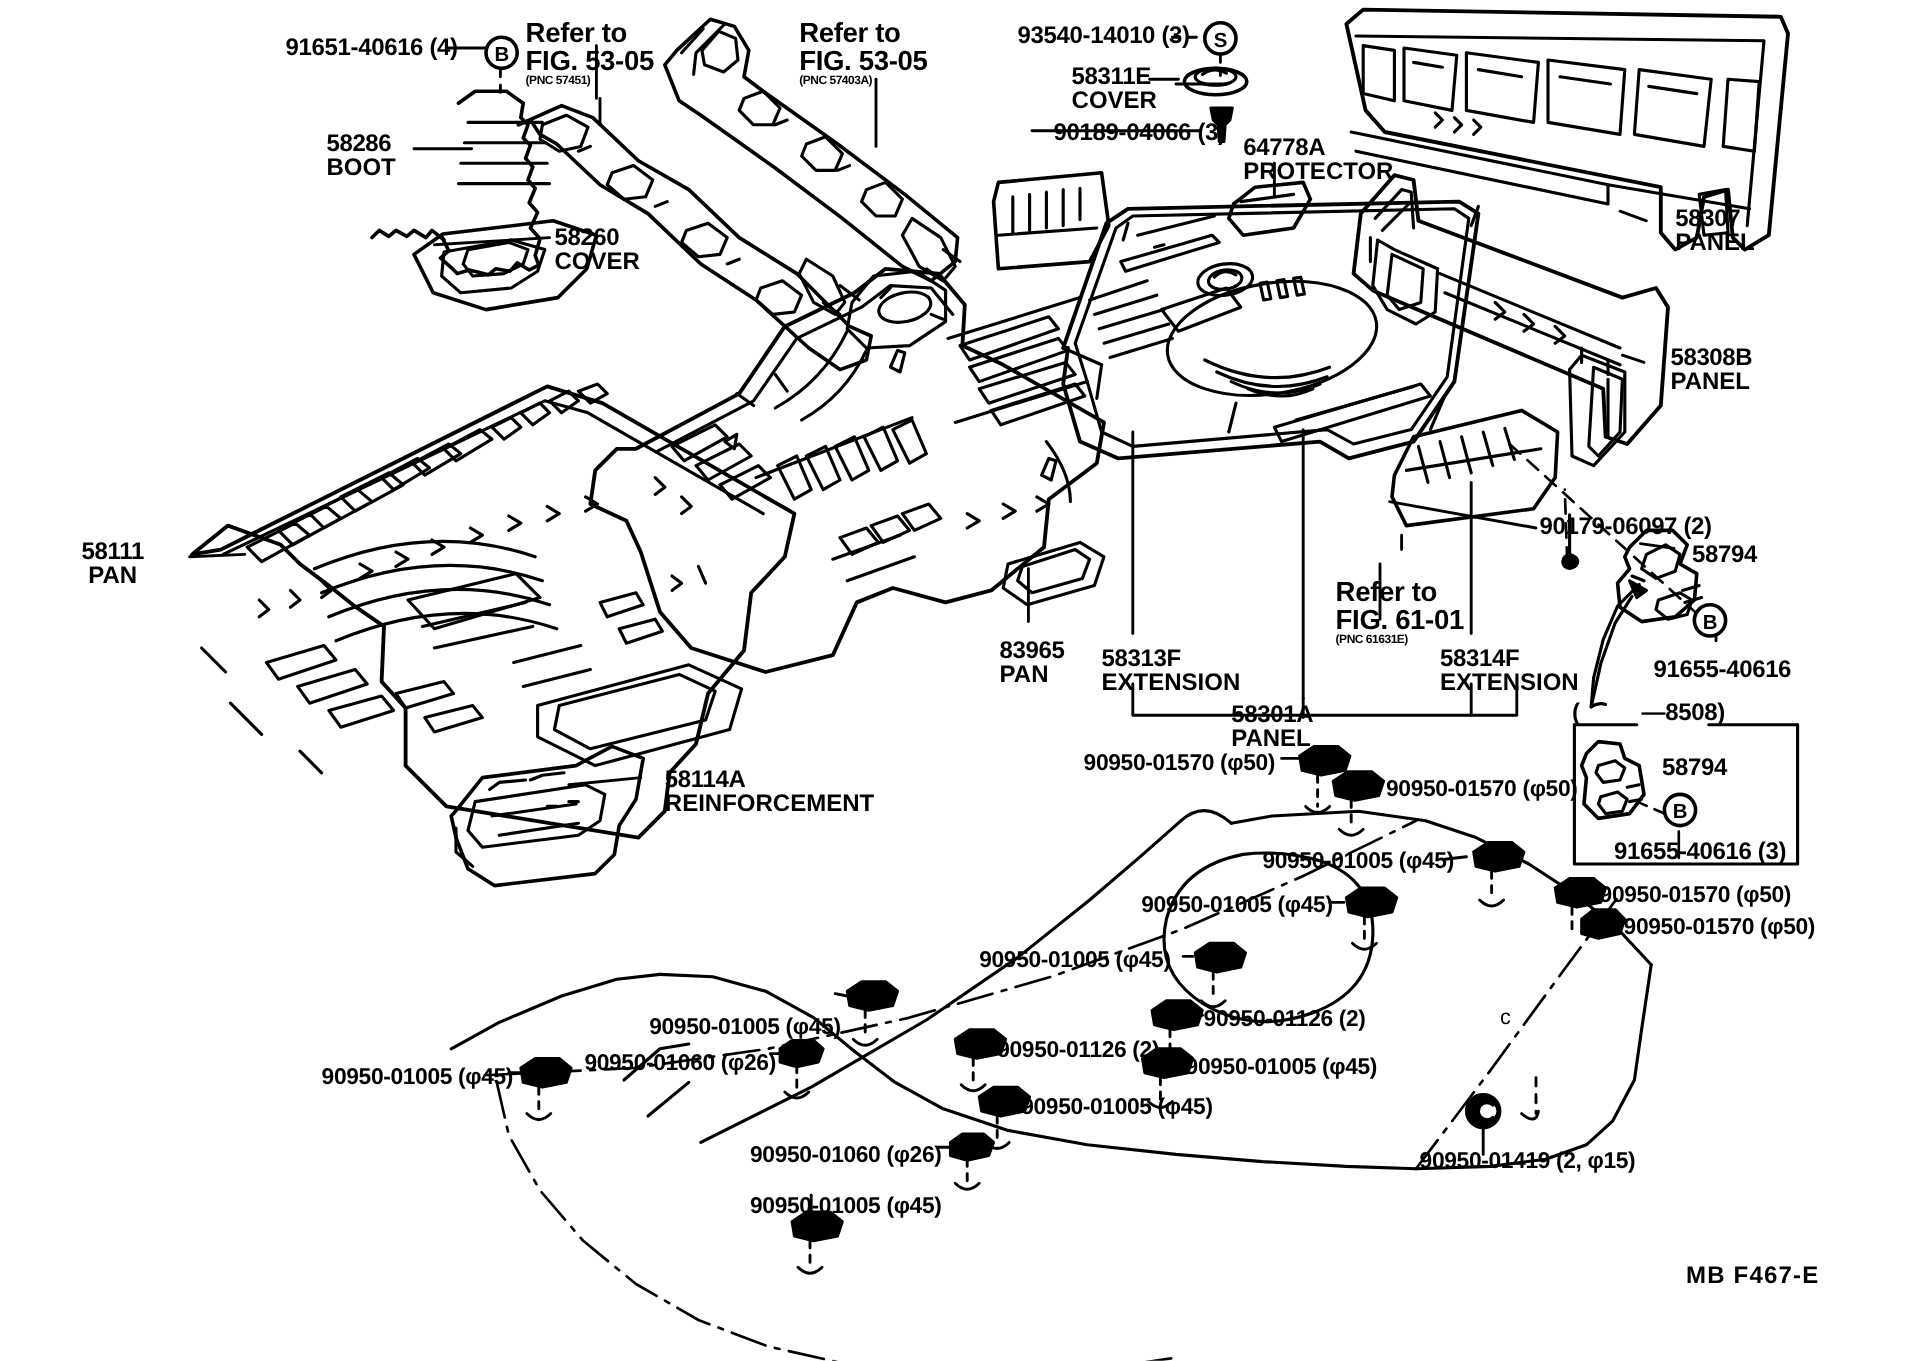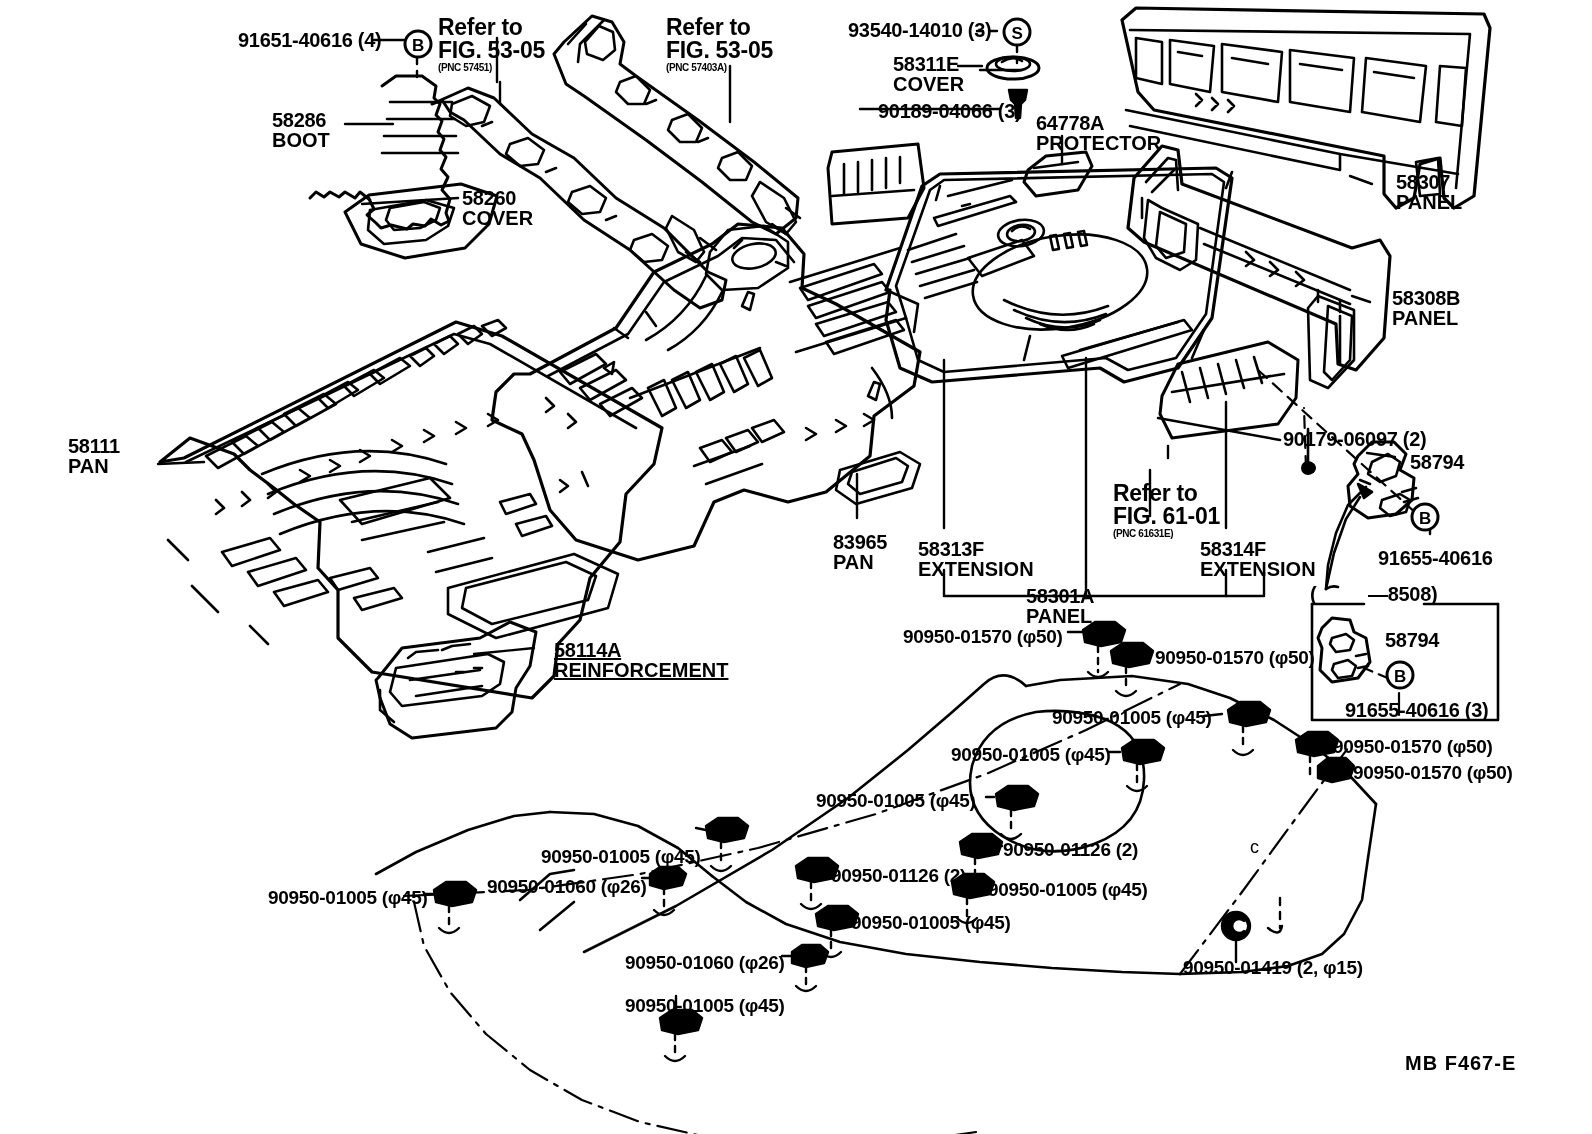--- a/index.html
+++ b/index.html
@@ -429,21 +429,21 @@
 <div class="lbl pn" style="left:1396px;top:172px;">
   <div>58307</div>
   <div class="sub">PANEL</div>
 </div>
 
 <div class="lbl pn" style="left:1392px;top:288px;">
   <div>58308B</div>
   <div class="sub">PANEL</div>
 </div>
 
-<div class="lbl pn" style="left:68px;top:436px;">
+<div class="lbl pn" style="left:68px;top:450px;text-align:center;">
   <div>58111</div>
   <div class="sub">PAN</div>
 </div>
 
 <div class="lbl pn" style="left:833px;top:532px;">
   <div>83965</div>
   <div class="sub">PAN</div>
 </div>
 
 <div class="lbl pn" style="left:918px;top:539px;">
@@ -466,21 +466,21 @@
   <div>58301A</div>
   <div class="sub">PANEL</div>
 </div>
 
 <div class="lbl pn" style="left:1283px;top:413px;margin-top:16px;"><span>90179-06097 (2)</span></div>
 
 <div class="lbl pn" style="left:1410px;top:452px;"><span>58794</span></div>
 
 <div class="lbl pn" style="left:1378px;top:548px;"><span>91655-40616</span></div>
 
-<div class="lbl pn" style="left:554px;top:640px;text-decoration:underline;">
+<div class="lbl pn" style="left:554px;top:640px;">
   <div>58114A</div>
   <div class="sub">REINFORCEMENT</div>
 </div>
 
 <div class="lbl" style="left:403px;top:29px;">
   <svg width="30" height="30">
         <circle cx="15" cy="15" r="13" fill="#fff" stroke="#000" stroke-width="3"></circle>
         <text x="15" y="22" font-family="Liberation Sans, sans-serif" font-size="17" font-weight="bold" text-anchor="middle">B</text>
       </svg>
 </div>

